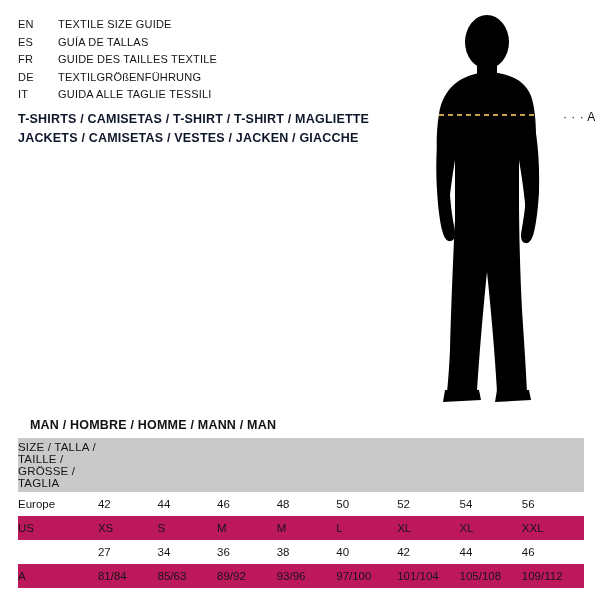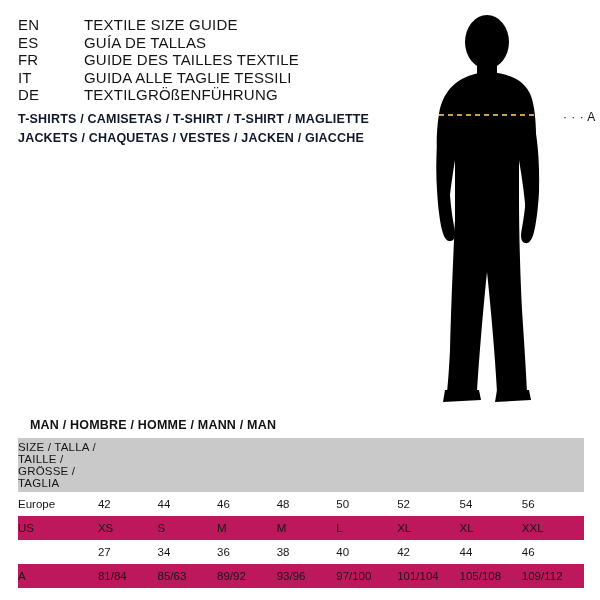--- a/index.html
+++ b/index.html
@@ -24,25 +24,24 @@
   
   .lang-block {
     position: absolute;
     left: 18px;
     top: 16px;
     width: 360px;
   }
   .lang-row {
     display: flex;
     align-items: baseline;
-    font-size: 15px;
+    font-size: 11px;
     line-height: 17.5px;
     letter-spacing: 0.2px;
     color: #141414;
-    gap: 26px;
   }
   .lang-code {
     width: 40px;
     flex: 0 0 40px;
   }
   .lang-text {
     flex: 1;
   }
 
   
@@ -138,32 +137,32 @@
     </div>
     <div class="lang-row">
       <span class="lang-code">ES</span>
       <span class="lang-text">GUÍA DE TALLAS</span>
     </div>
     <div class="lang-row">
       <span class="lang-code">FR</span>
       <span class="lang-text">GUIDE DES TAILLES TEXTILE</span>
     </div>
     <div class="lang-row">
+      <span class="lang-code">DE</span>
+      <span class="lang-text">TEXTILGRÖßENFÜHRUNG</span>
+    </div>
+    <div class="lang-row">
       <span class="lang-code">IT</span>
       <span class="lang-text">GUIDA ALLE TAGLIE TESSILI</span>
     </div>
-    <div class="lang-row">
-      <span class="lang-code">DE</span>
-      <span class="lang-text">TEXTILGRÖßENFÜHRUNG</span>
-    </div>
   </div>
 
   <div class="cat-block">
     <div class="cat-line">T-SHIRTS / CAMISETAS / T-SHIRT / T-SHIRT / MAGLIETTE</div>
-    <div class="cat-line">JACKETS / CHAQUETAS / VESTES / JACKEN / GIACCHE</div>
+    <div class="cat-line">JACKETS / CAMISETAS / VESTES / JACKEN / GIACCHE</div>
   </div>
 
   <div class="figure-wrap">
     <svg class="figure-svg" width="205" height="400" viewBox="0 0 205 400">
 
       <ellipse cx="92" cy="32" rx="22" ry="27" fill="#000000"></ellipse>
 
       <rect x="82" y="52" width="20" height="14" fill="#000000"></rect>
 
       <path d="M92 62

